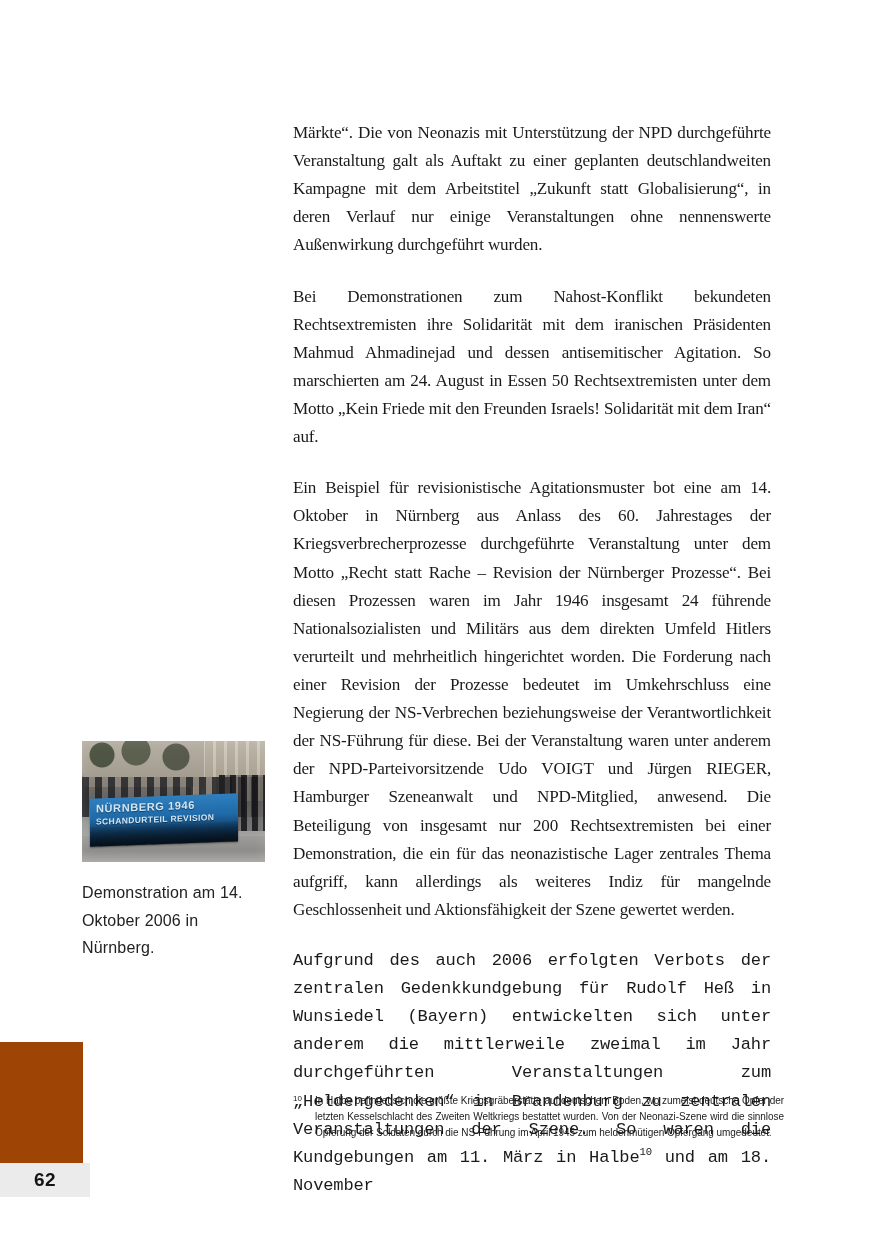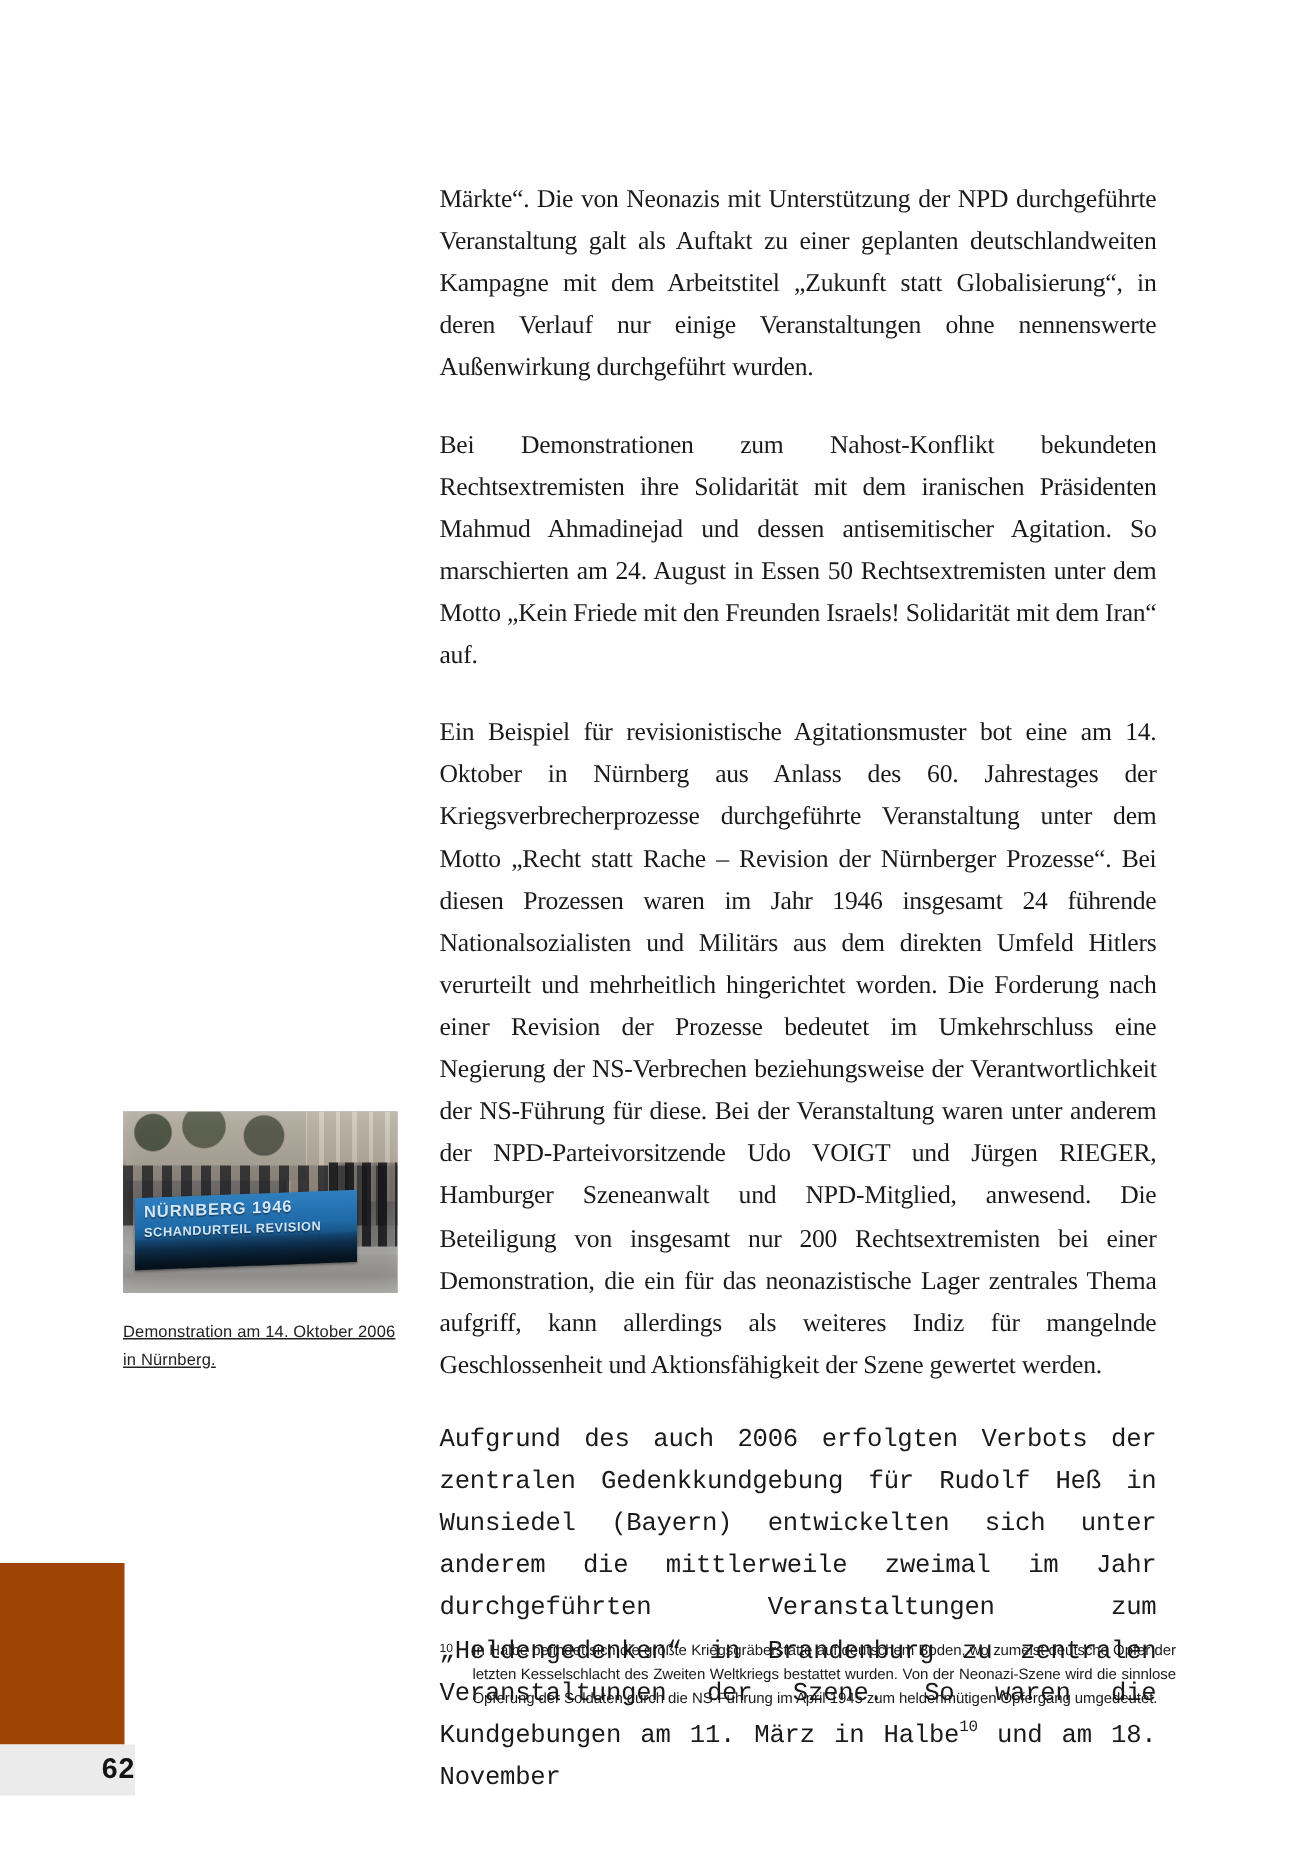--- a/index.html
+++ b/index.html
@@ -27,21 +27,21 @@
   }
   #page-number-box {
     position: absolute;
     left: 0;
     top: 1163px;
     width: 90px;
     height: 34px;
     background: #ebebeb;
     display: flex;
     align-items: center;
-    justify-content: flex-end;
+    justify-content: center;
   }
   #page-number-box .num {
     font-family: "Liberation Sans", sans-serif;
     font-weight: bold;
     font-size: 19px;
     color: #141414;
     letter-spacing: 0.5px;
   }
 
   
@@ -137,25 +137,24 @@
   .ph-blur {
     position: absolute;
     inset: 0;
     backdrop-filter: blur(0.4px);
     box-shadow: inset 0 0 14px rgba(255,255,255,0.12);
   }
 
   #caption {
     margin-top: 17px;
     font-family: "Liberation Sans", sans-serif;
-    font-size: 11px;
+    font-size: 16px;
     line-height: 1.72;
     color: #222222;
     letter-spacing: 0.01em;
-    text-decoration: underline;
   }
 
   
   #text-column {
     position: absolute;
     left: 293px;
     top: 119px;
     width: 491px;
   }
   #text-column p {

